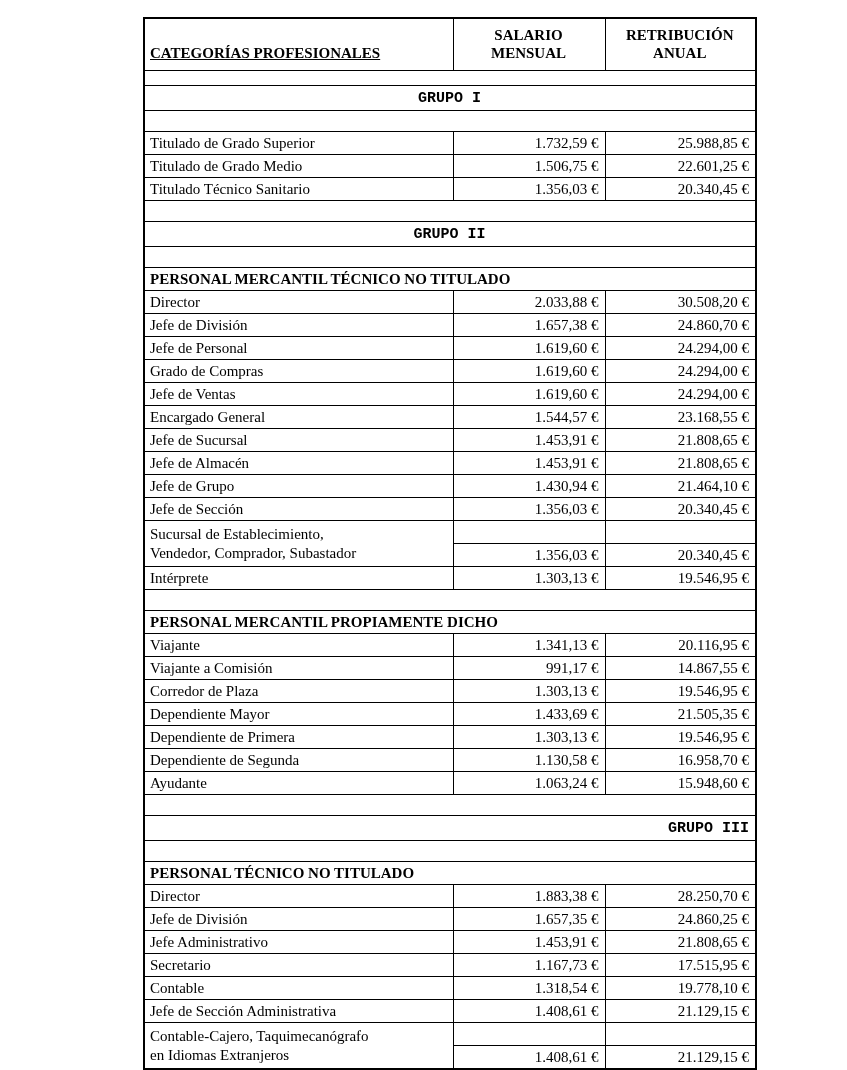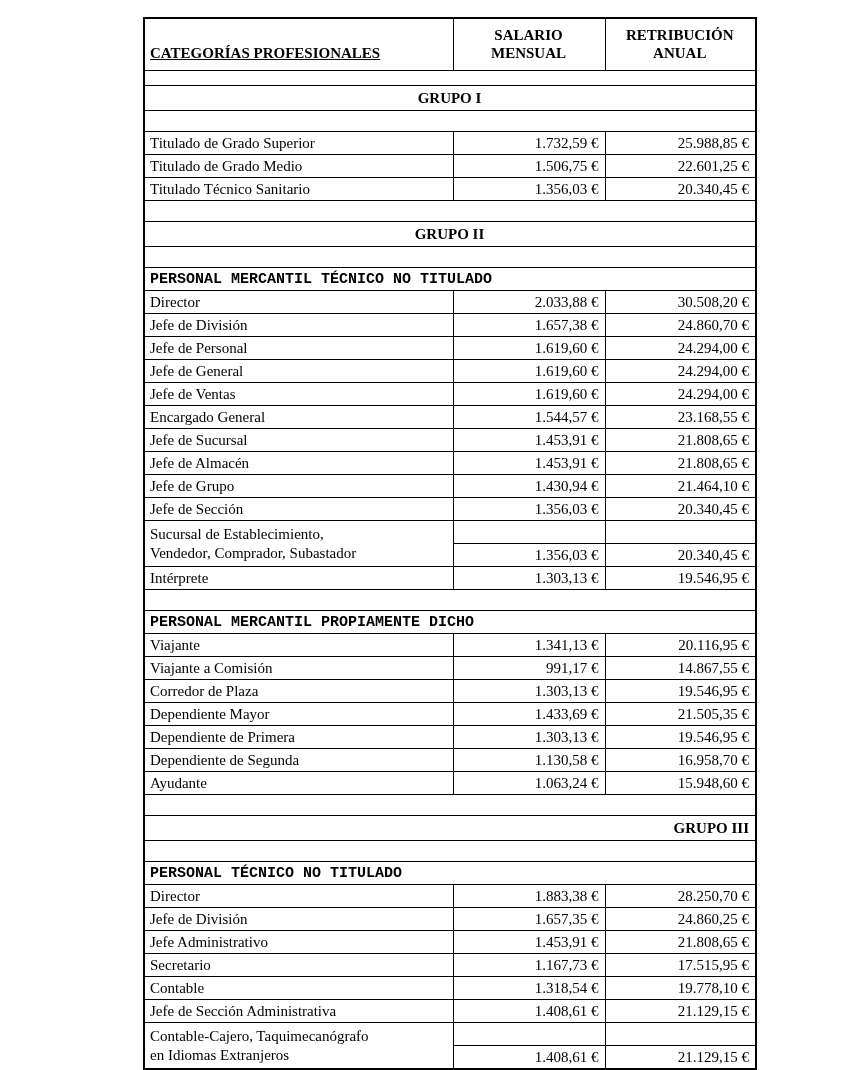--- a/index.html
+++ b/index.html
@@ -49,28 +49,28 @@
     line-height: 18px;
   }
   thead td.head-cat {
     text-align: left;
     vertical-align: bottom;
     text-decoration: underline;
   }
   tr.group td {
     font-weight: bold;
     height: 22px;
+    font-family: Liberation Mono, monospace;
   }
   tr.group.center td { text-align: center; }
   tr.group.left td   { text-align: right; }
   tr.section td {
     font-weight: bold;
     text-align: left;
     height: 20px;
-    font-family: Liberation Mono, monospace;
   }
   td.num { text-align: right; }
   tr.spacer td { padding: 0; }
   tr.spacer.thin   { height: 15px; }
   tr.spacer.normal { height: 21px; }
   tr.spacer.thin td, tr.spacer.normal td { height: auto; }
 </style>
 </head>
 <body>
 
@@ -142,21 +142,21 @@
           <td class="label">Jefe de División</td>
           <td class="num">1.657,38 €</td>
           <td class="num">24.860,70 €</td>
         </tr>
         <tr>
           <td class="label">Jefe de Personal</td>
           <td class="num">1.619,60 €</td>
           <td class="num">24.294,00 €</td>
         </tr>
         <tr>
-          <td class="label">Jefe de General</td>
+          <td class="label">Grado de Compras</td>
           <td class="num">1.619,60 €</td>
           <td class="num">24.294,00 €</td>
         </tr>
         <tr>
           <td class="label">Jefe de Ventas</td>
           <td class="num">1.619,60 €</td>
           <td class="num">24.294,00 €</td>
         </tr>
         <tr>
           <td class="label">Encargado General</td>

